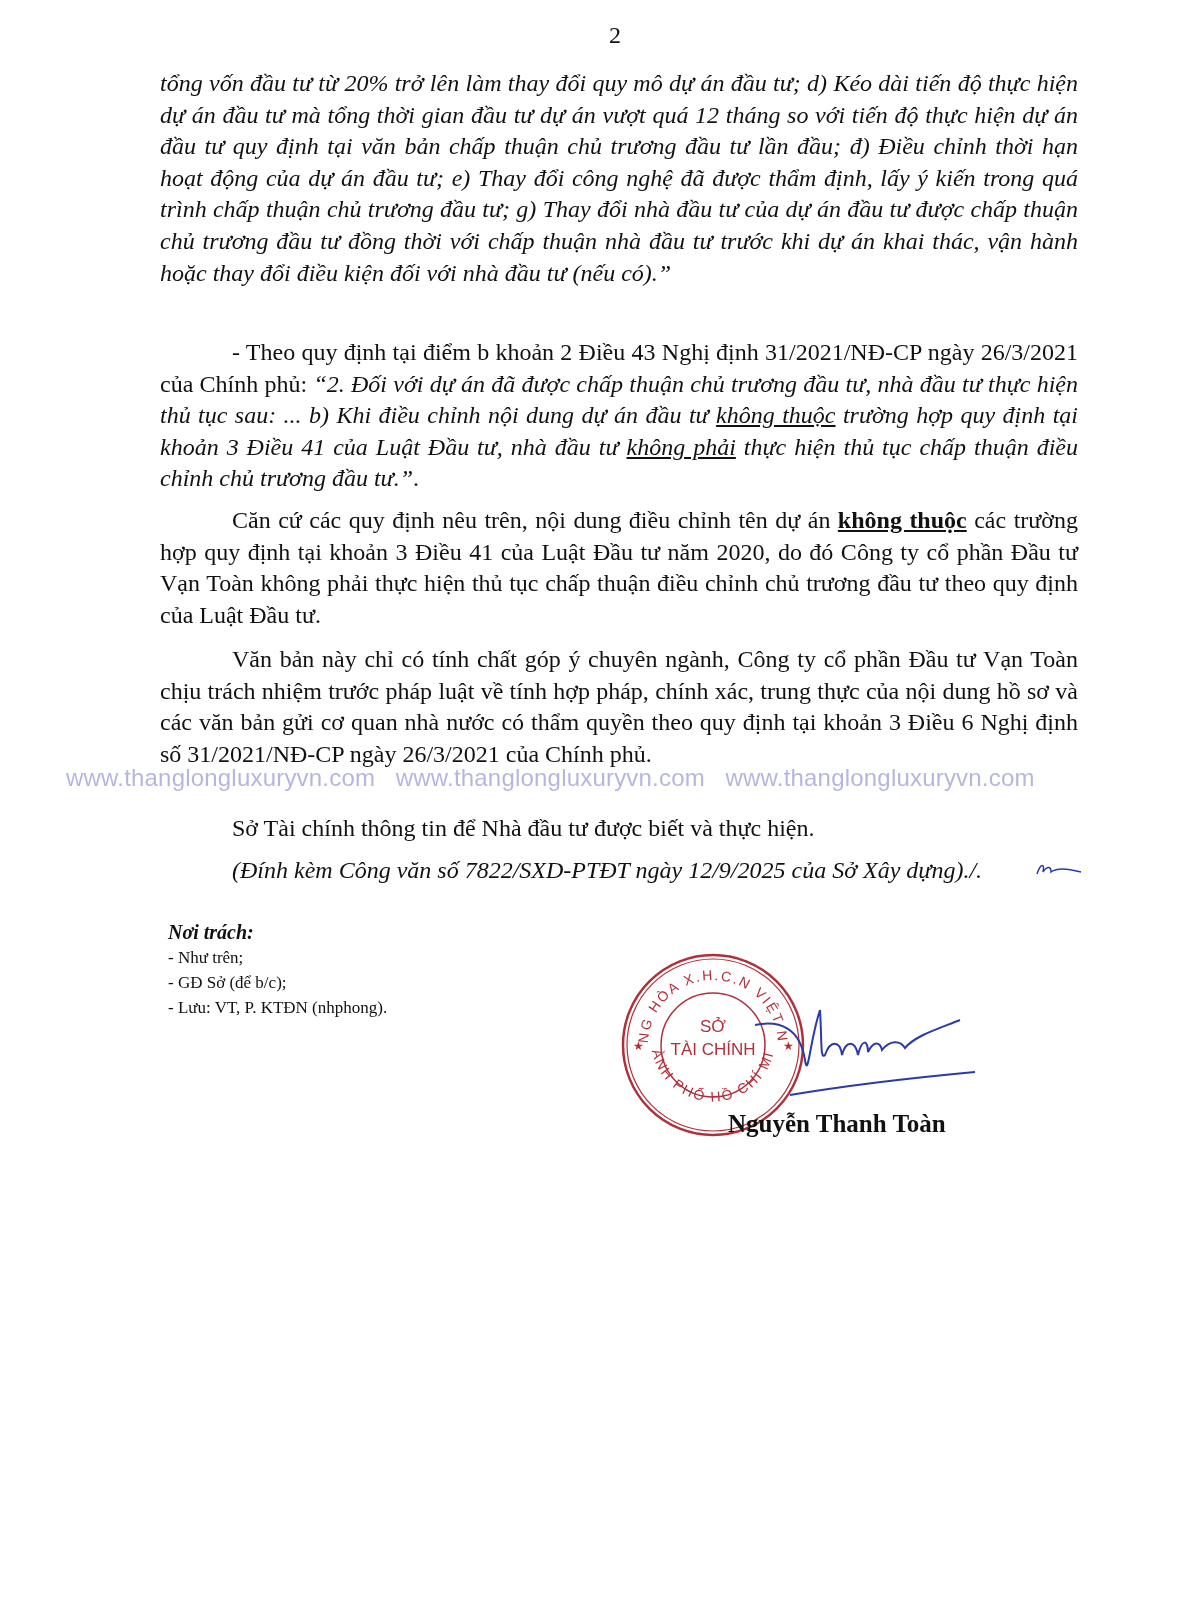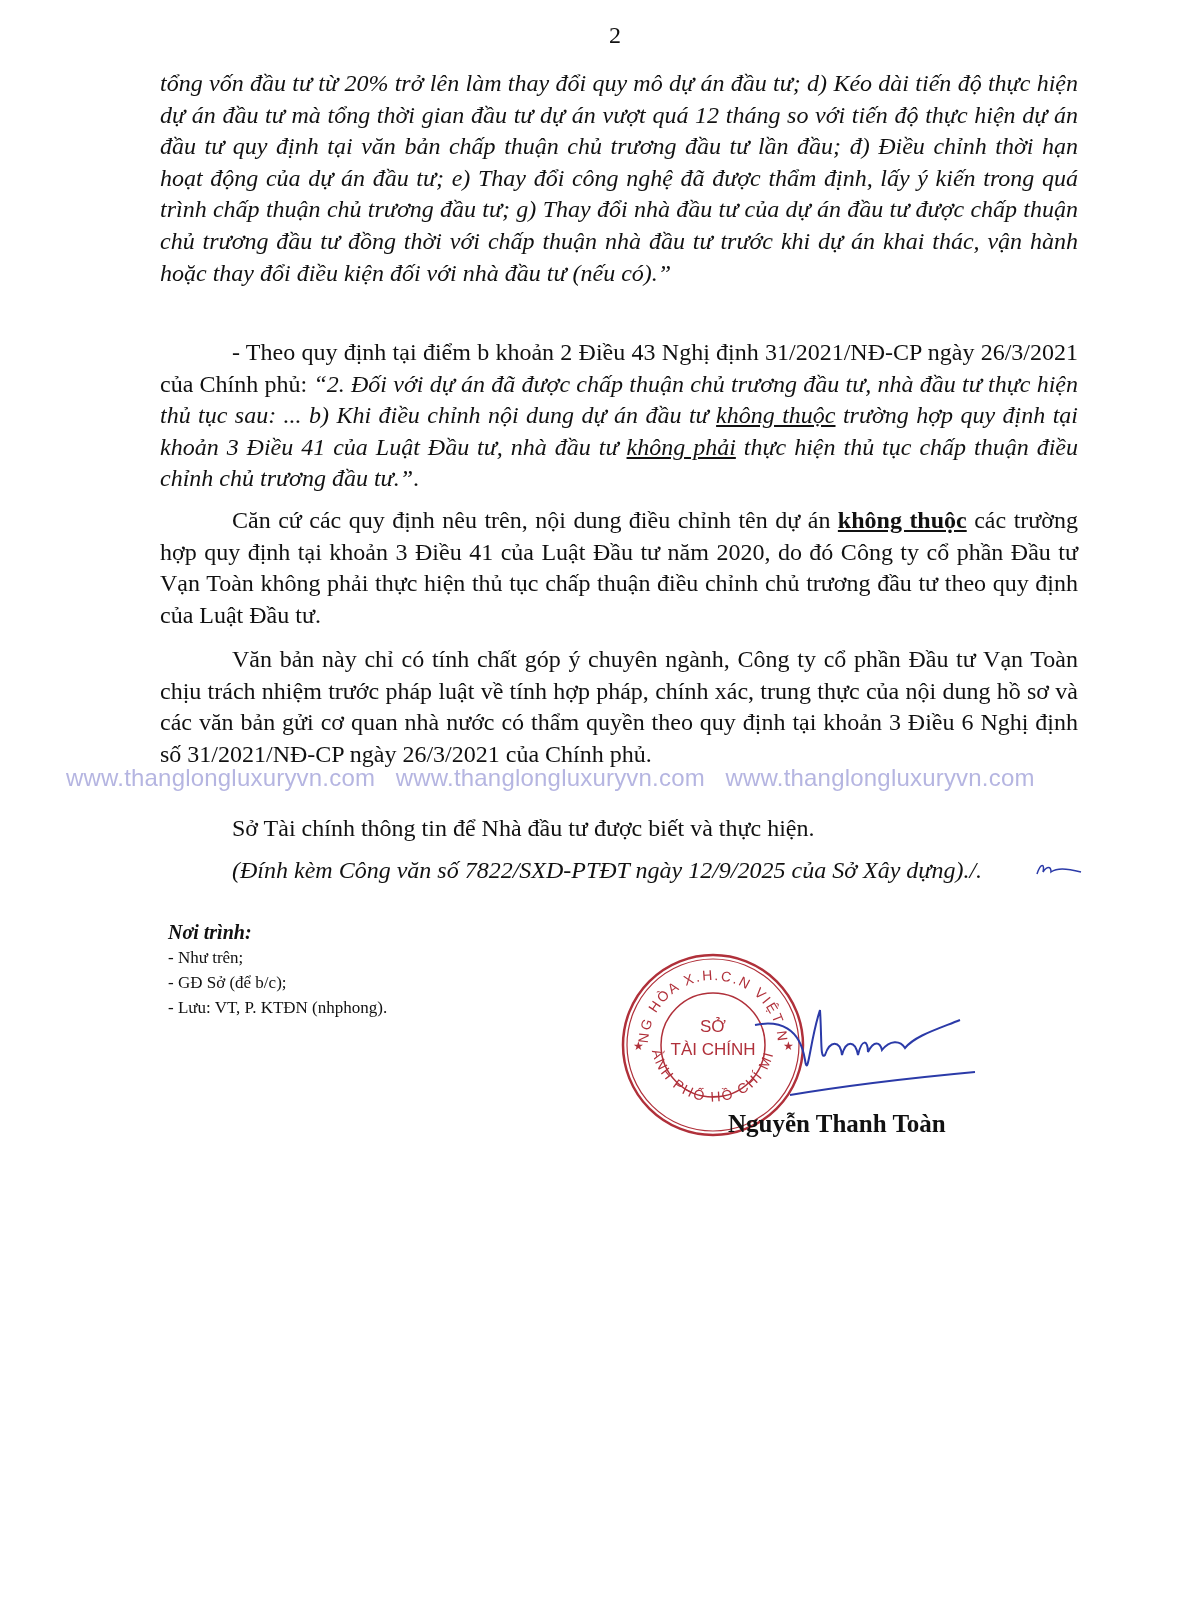--- a/index.html
+++ b/index.html
@@ -45,21 +45,21 @@
 
 <p class="body-text p p6 indent it">(Đính kèm Công văn số 7822/SXD-PTĐT ngày 12/9/2025 của Sở Xây dựng)./.</p>
 
 <svg class="initial" width="48" height="22" viewBox="0 0 48 22">
   <path d="M2 16 C6 4, 10 6, 8 14 C12 8, 16 8, 16 14 C22 10, 30 10, 46 14" stroke="#2b3aa8" stroke-width="1.5" fill="none"></path>
 </svg>
 
 <div class="watermark">www.thanglongluxuryvn.com   www.thanglongluxuryvn.com   www.thanglongluxuryvn.com</div>
 
 <div class="recipients">
-  <div class="title">Nơi trình:</div>
+  <div class="title">Nơi trách:</div>
   <div>- Như trên;</div>
   <div>- GĐ Sở (để b/c);</div>
   <div>- Lưu: VT, P. KTĐN (nhphong).</div>
 </div>
 
 <svg class="stamp" viewBox="0 0 190 190">
   <defs>
     <path id="arcTop" d="M30 95 A65 65 0 0 1 160 95"></path>
     <path id="arcBot" d="M35 105 A62 62 0 0 0 155 105"></path>
   </defs>

